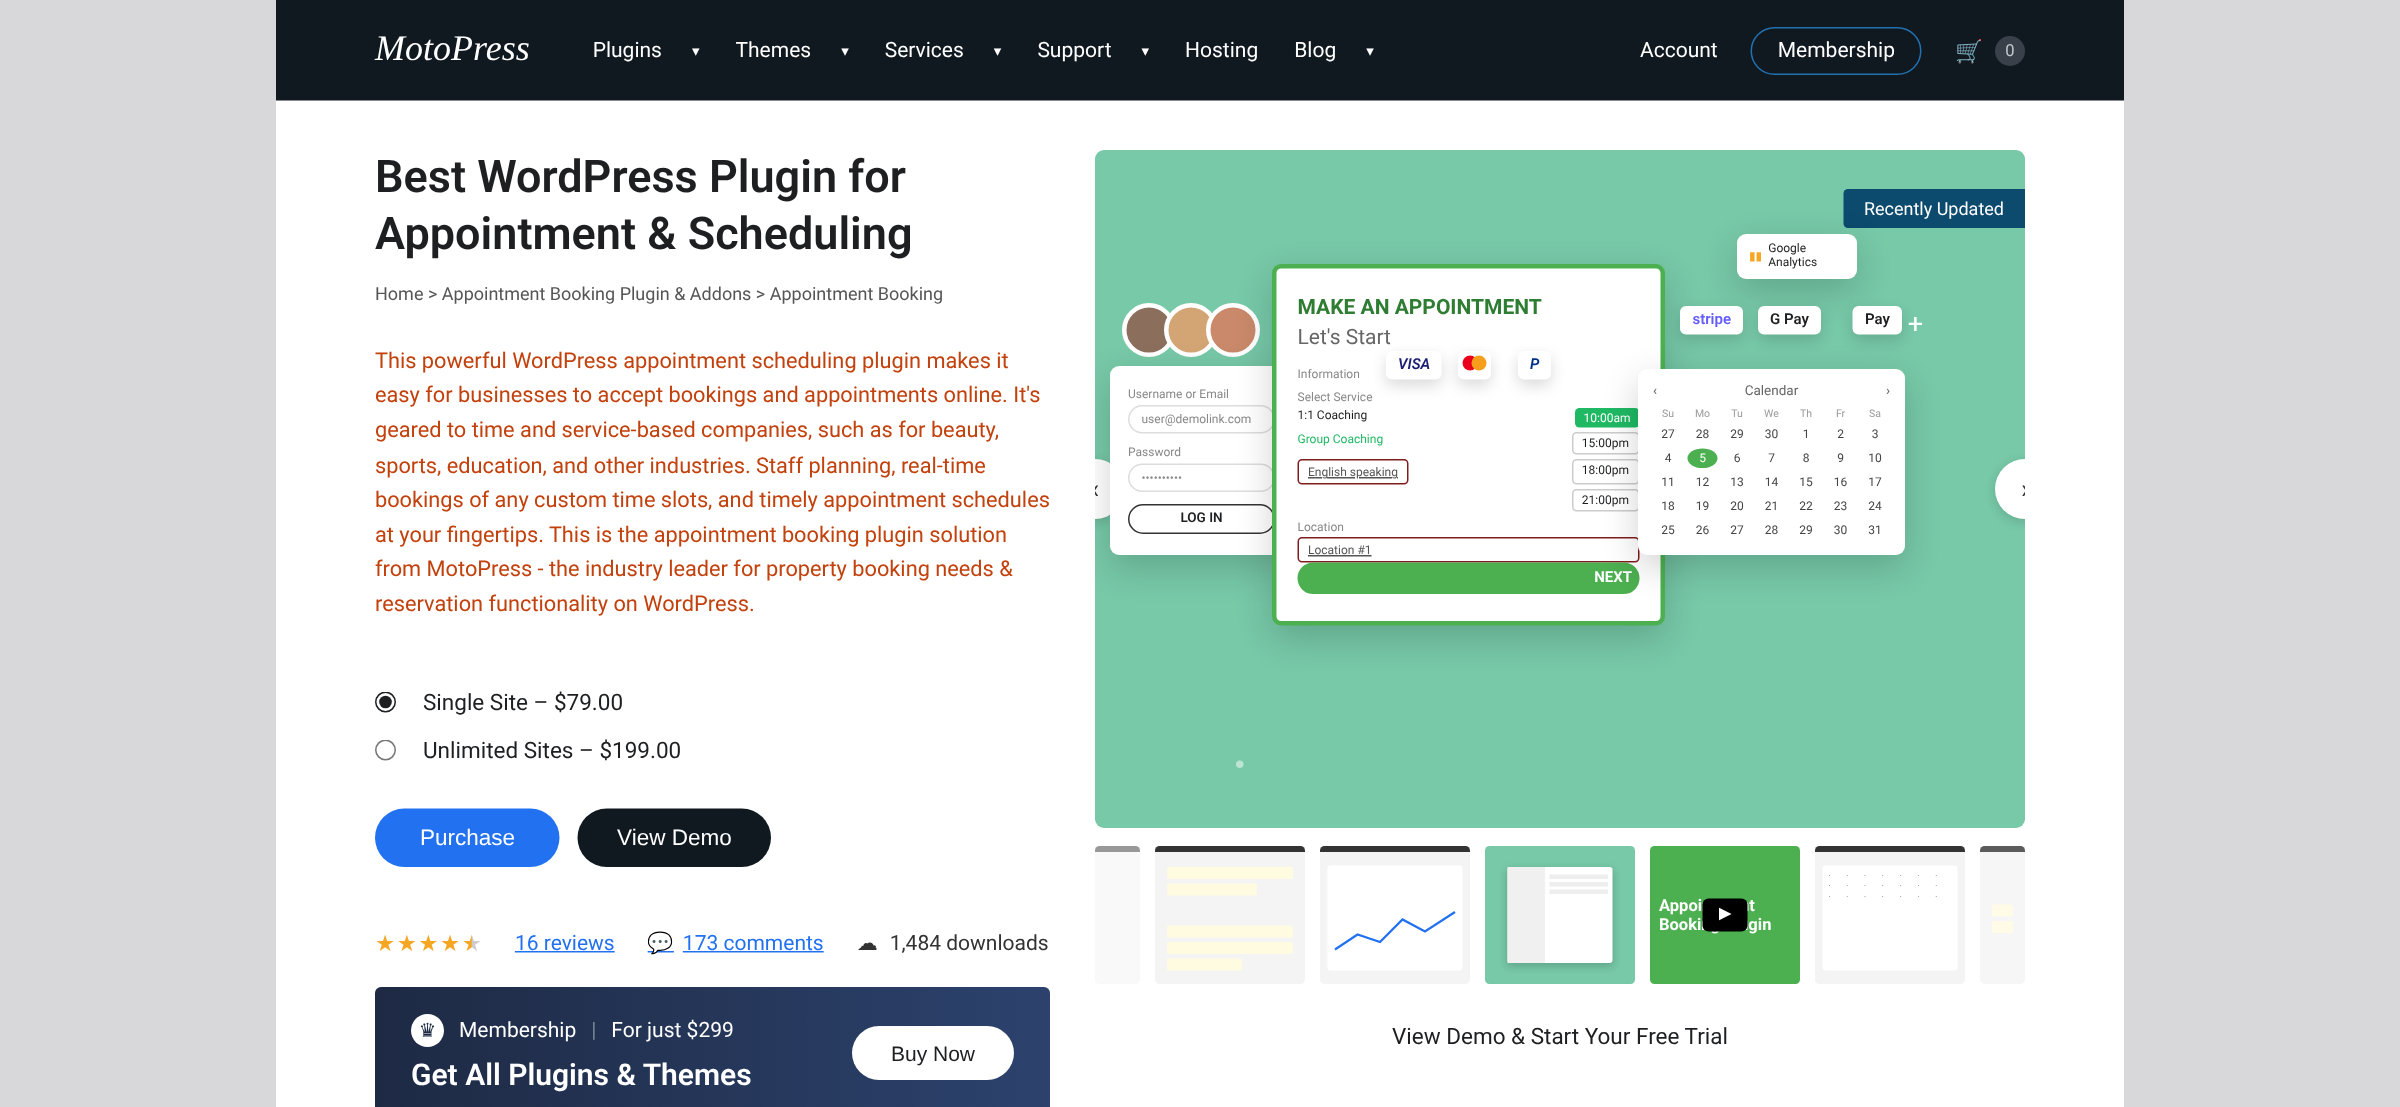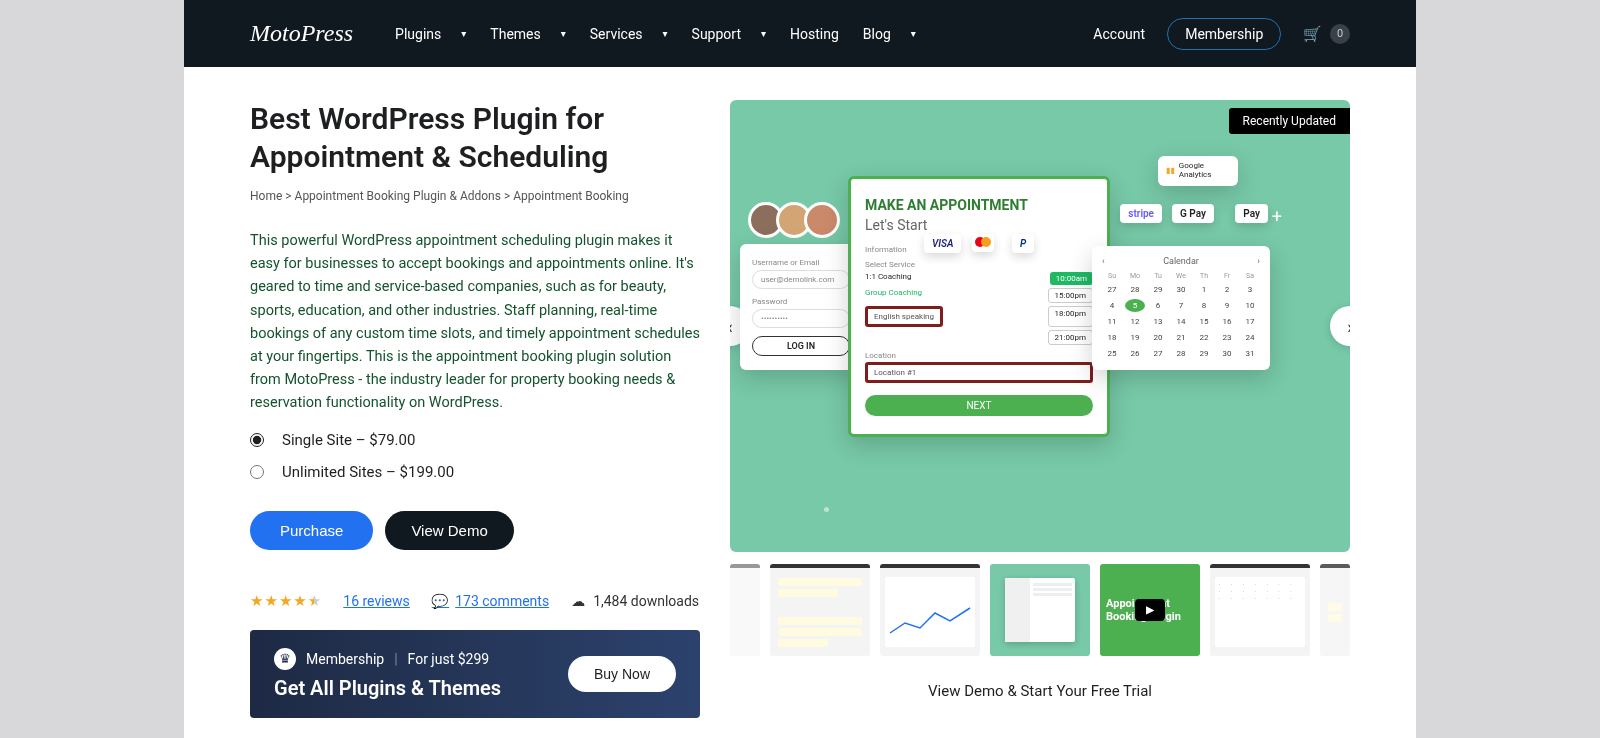--- a/index.html
+++ b/index.html
@@ -16,21 +16,21 @@
 .membership-btn { color: #fff; font-size: 14px; border: 1px solid #2271b1; padding: 7px 17px; border-radius: 16px; cursor: pointer; }
 .cart { display: flex; align-items: center; gap: 8px; color: #fff; cursor: pointer; }
 .cart-icon { font-size: 15px; }
 .cart-count { background: #3a4049; color: #c5c9cd; width: 20px; height: 20px; border-radius: 50%; display: flex; align-items: center; justify-content: center; font-size: 11px; }
 
 .content { display: flex; gap: 30px; padding: 33px 66px 20px; }
 .left-col { width: 450px; flex-shrink: 0; }
 .page-title { font-size: 30px; font-weight: 600; line-height: 1.25; margin-bottom: 14px; color: #1e1f21; }
 .breadcrumb { font-size: 12px; color: #555; margin-bottom: 26px; }
 .breadcrumb a { color: #555; text-decoration: none; }
-.description { font-size: 14.5px; line-height: 1.6; color: #14532d; margin-bottom: 16px; }
+.description { font-size: 14.5px; line-height: 1.6; color: #c2410c; margin-bottom: 44px; }
 .pricing-options { margin-bottom: 30px; }
 .price-opt { display: flex; align-items: center; gap: 18px; margin-bottom: 14px; font-size: 15px; }
 .price-opt input { width: 14px; height: 14px; accent-color: #1e1f21; }
 .btn-row { display: flex; gap: 12px; margin-bottom: 42px; }
 .btn-primary { background: #2271f1; color: #fff; border: none; padding: 11px 30px; border-radius: 22px; font-size: 15px; cursor: pointer; }
 .btn-secondary { background: #101820; color: #fff; border: none; padding: 11px 26px; border-radius: 22px; font-size: 15px; cursor: pointer; }
 .stats-row { display: flex; align-items: center; gap: 22px; font-size: 14px; margin-bottom: 20px; }
 .stars { color: #f5a623; font-size: 15px; display: flex; gap: 1px; }
 .stat-link { color: #2271f1; text-decoration: underline; cursor: pointer; }
 .stat-comments { color: #2271f1; text-decoration: underline; cursor: pointer; display: flex; align-items: center; gap: 6px; }
@@ -38,39 +38,39 @@
 .membership-banner { background: linear-gradient(90deg, #1e2a44 0%, #2c426d 100%); border-radius: 4px; padding: 18px 24px; display: flex; align-items: center; justify-content: space-between; }
 .mb-left { color: #fff; }
 .mb-top { display: flex; align-items: center; gap: 10px; font-size: 14px; margin-bottom: 6px; }
 .mb-divider { color: rgba(255,255,255,0.4); }
 .mb-icon { width: 22px; height: 22px; background: #fff; border-radius: 50%; display: flex; align-items: center; justify-content: center; color: #1e2a44; font-size: 13px; }
 .mb-title { font-size: 20px; font-weight: 600; }
 .mb-buy { background: #fff; color: #1e1f21; border: none; padding: 10px 26px; border-radius: 22px; font-size: 14px; font-weight: 400; cursor: pointer; }
 
 .right-col { flex: 1; }
 .hero-image { position: relative; background: #77c9a8; border-radius: 6px; height: 452px; overflow: hidden; display: flex; align-items: center; justify-content: center; }
-.badge-updated { position: absolute; top: 8px; right: 0; background: #000000; color: #fff; font-size: 12px; padding: 6px 14px; border-radius: 3px 0 0 3px; }
+.badge-updated { position: absolute; top: 26px; right: 0; background: #0c4a6e; color: #fff; font-size: 12px; padding: 6px 14px; border-radius: 3px 0 0 3px; }
 .slide-arrow { position: absolute; top: 50%; transform: translateY(-50%); width: 40px; height: 40px; background: #fff; border-radius: 50%; display: flex; align-items: center; justify-content: center; color: #333; font-size: 18px; cursor: pointer; box-shadow: 0 2px 8px rgba(0,0,0,0.15); }
 .slide-arrow.left { left: -20px; }
 .slide-arrow.right { right: -20px; }
 
 .mock-group { position: relative; width: 440px; height: 360px; }
 .card { position: absolute; background: #fff; border-radius: 6px; box-shadow: 0 8px 24px rgba(0,0,0,0.18); font-size: 10px; }
 .login-card { left: -80px; top: 98px; width: 122px; padding: 14px 12px; }
 .login-card .fld { border: 1px solid #ddd; border-radius: 12px; padding: 4px 8px; font-size: 8px; color: #888; margin-bottom: 8px; }
 .login-card .btn { border: 1px solid #333; border-radius: 12px; padding: 4px; text-align: center; font-size: 9px; font-weight: 600; }
 .appoint-card { left: 28px; top: 30px; width: 262px; border: 3px solid #4caf50; padding: 18px 14px; }
 .appoint-title { color: #2e7d32; font-weight: 700; font-size: 14px; }
 .appoint-sub { color: #666; font-size: 14px; margin: 4px 0 12px; }
 .lbl { font-size: 8px; color: #888; margin: 6px 0 2px; }
-.sel { border: 3px solid #7f1d1d; border-radius: 3px; padding: 3px 6px; font-size: 8px; color: #555; }
+.sel { border: 1px solid #7f1d1d; border-radius: 3px; padding: 3px 6px; font-size: 8px; color: #555; text-decoration: underline; }
 .svc-row { display: flex; justify-content: space-between; margin: 3px 0; font-size: 8px; }
 .svc-time { background: #1fb964; color: #fff; border-radius: 3px; padding: 2px 6px; font-size: 8px; }
 .svc-time-w { border: 1px solid #ccc; border-radius: 3px; padding: 2px 6px; font-size: 8px; }
-.next-btn { background: #4caf50; color: #fff; text-align: center; border-radius: 14px; padding: 5px; margin-top: 12px; font-size: 10px; font-weight: 400; }
+.next-btn { background: #4caf50; color: #fff; text-align: right; border-radius: 14px; padding: 5px; font-size: 10px; font-weight: 700; }
 .cal-card { right: -10px; top: 100px; width: 178px; padding: 10px; }
 .cal-head { display: flex; justify-content: space-between; font-size: 9px; color: #666; margin-bottom: 6px; }
 .cal-grid { display: grid; grid-template-columns: repeat(7, 1fr); gap: 3px; font-size: 8px; text-align: center; }
 .cal-dow { color: #999; font-size: 7px; }
 .cal-day { color: #444; padding: 2px 0; }
 .cal-day.active { background: #4caf50; color: #fff; border-radius: 50%; }
 .ga-chip { right: 22px; top: 10px; width: 80px; padding: 6px 8px; font-size: 8px; display:flex; align-items:center; gap:4px; }
 .pay-chip { position: absolute; background: #fff; border-radius: 4px; padding: 4px 8px; font-size: 10px; font-weight: 600; box-shadow: 0 4px 10px rgba(0,0,0,0.15); }
 .avatars { position: absolute; left: -72px; top: 56px; display: flex; }
 .avatars span { width: 36px; height: 36px; border-radius: 50%; border: 3px solid #fff; margin-right: -8px; display: block; }

